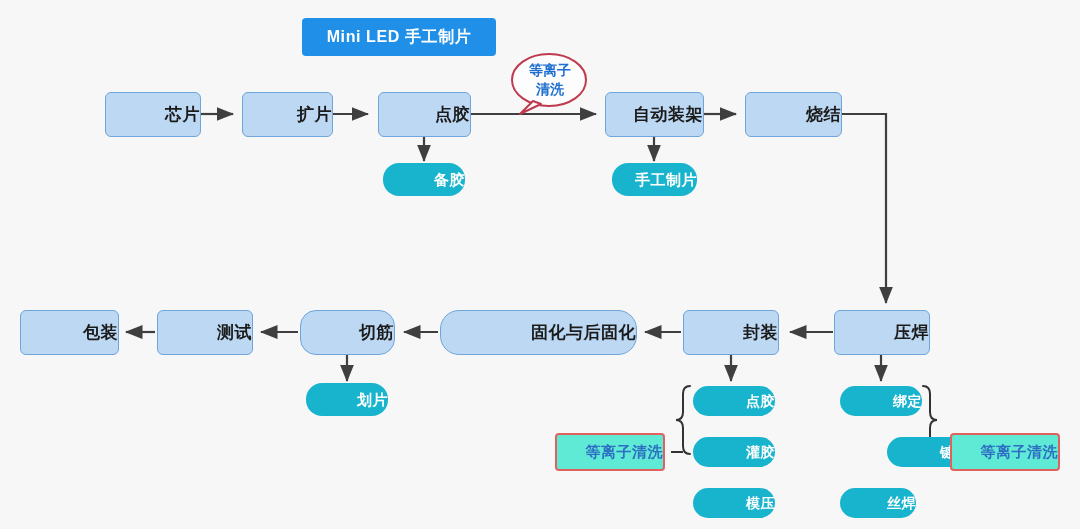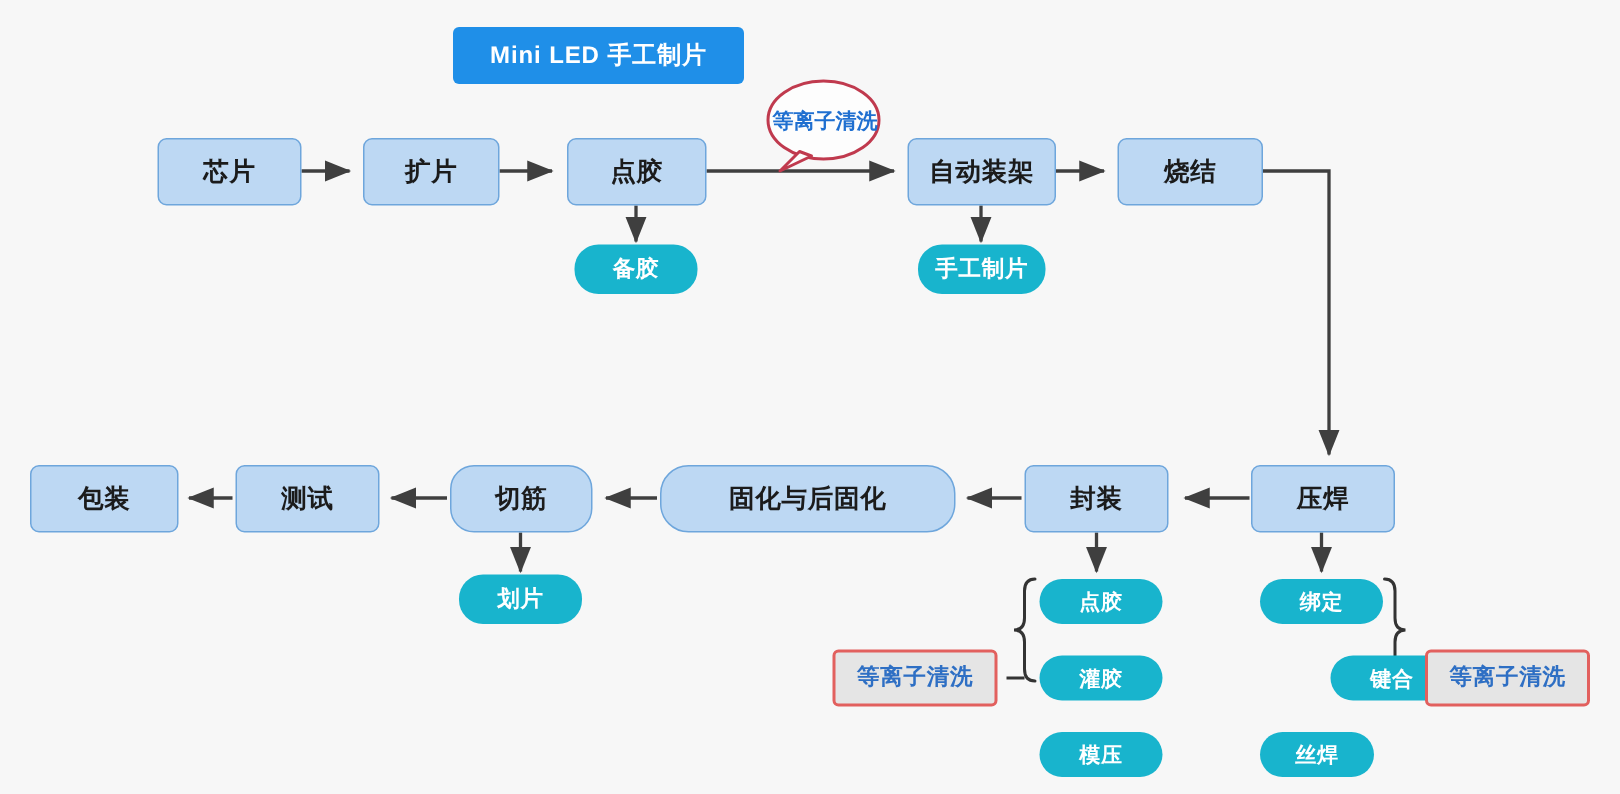--- a/index.html
+++ b/index.html
@@ -25,21 +25,21 @@
     top: 0;
     width: 1080px;
     height: 529px;
     pointer-events: none;
   }
   .node {
     position: absolute;
     box-sizing: border-box;
     display: flex;
     align-items: center;
-    justify-content: center;
+    justify-content: flex-end;
     text-align: center;
     line-height: 1.15;
   }
   .blue-box {
     background: #bdd8f3;
     border: 1px solid #6ea6dc;
     border-radius: 6px;
     color: #1b1b1b;
     font-weight: bold;
     font-size: 17px;
@@ -50,21 +50,21 @@
     border-radius: 16px;
     color: #ffffff;
     font-weight: bold;
     font-size: 15px;
     letter-spacing: 0.5px;
   }
   .teal-small {
     font-size: 14px;
   }
   .red-box {
-    background: #e5e5e5;
+    background: #5eead4;
     border: 2px solid #e2605e;
     border-radius: 4px;
     color: #2e6fc4;
     font-weight: bold;
     font-size: 15px;
     letter-spacing: 0.5px;
   }
   .title-banner {
     position: absolute;
     left: 302px;
@@ -81,21 +81,21 @@
     justify-content: center;
     letter-spacing: 0.6px;
   }
   .bubble-text {
     position: absolute;
     left: 513px;
     top: 58px;
     width: 74px;
     height: 44px;
     display: flex;
-    flex-direction: row;
+    flex-direction: column;
     align-items: center;
     justify-content: center;
     color: #1f6fd0;
     font-weight: bold;
     font-size: 14px;
     line-height: 1.35;
     pointer-events: none;
   }
 </style>
 </head>

